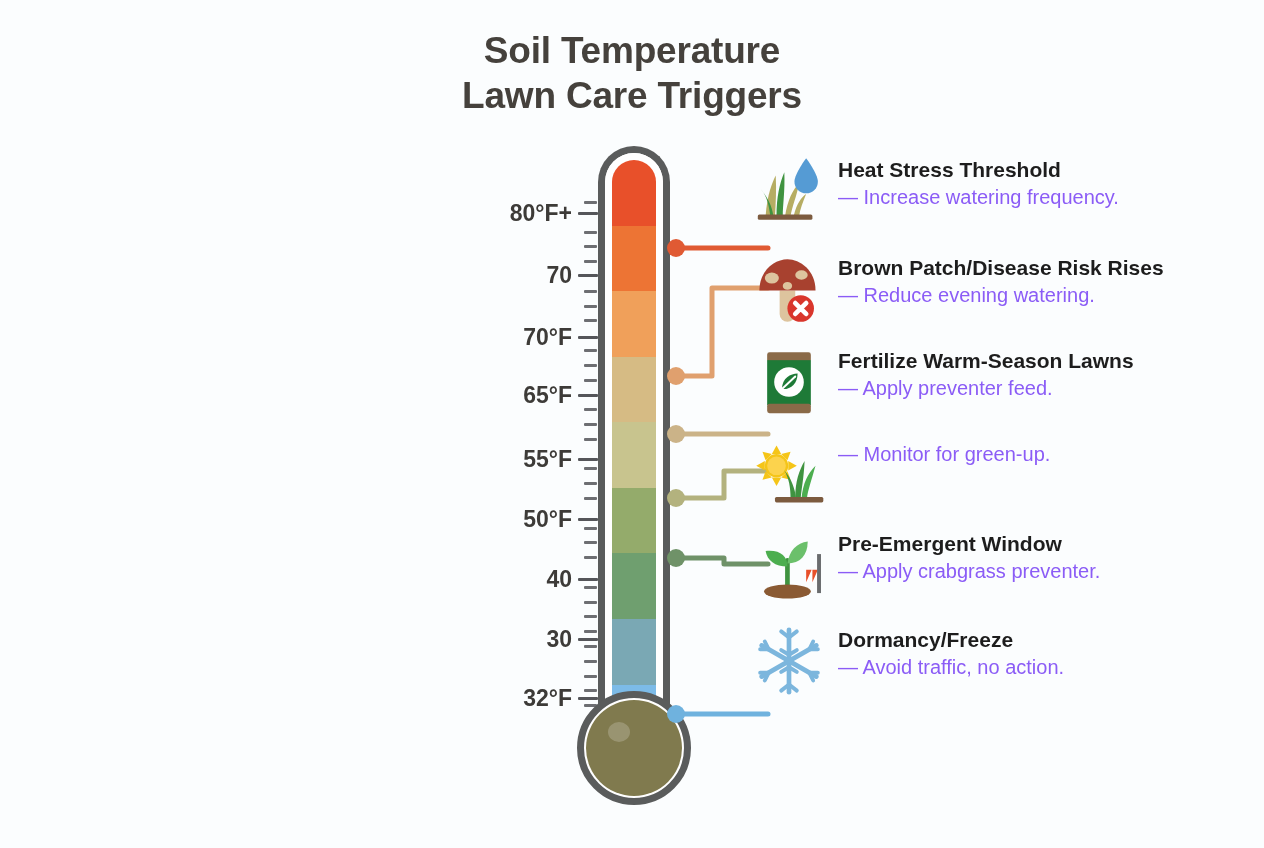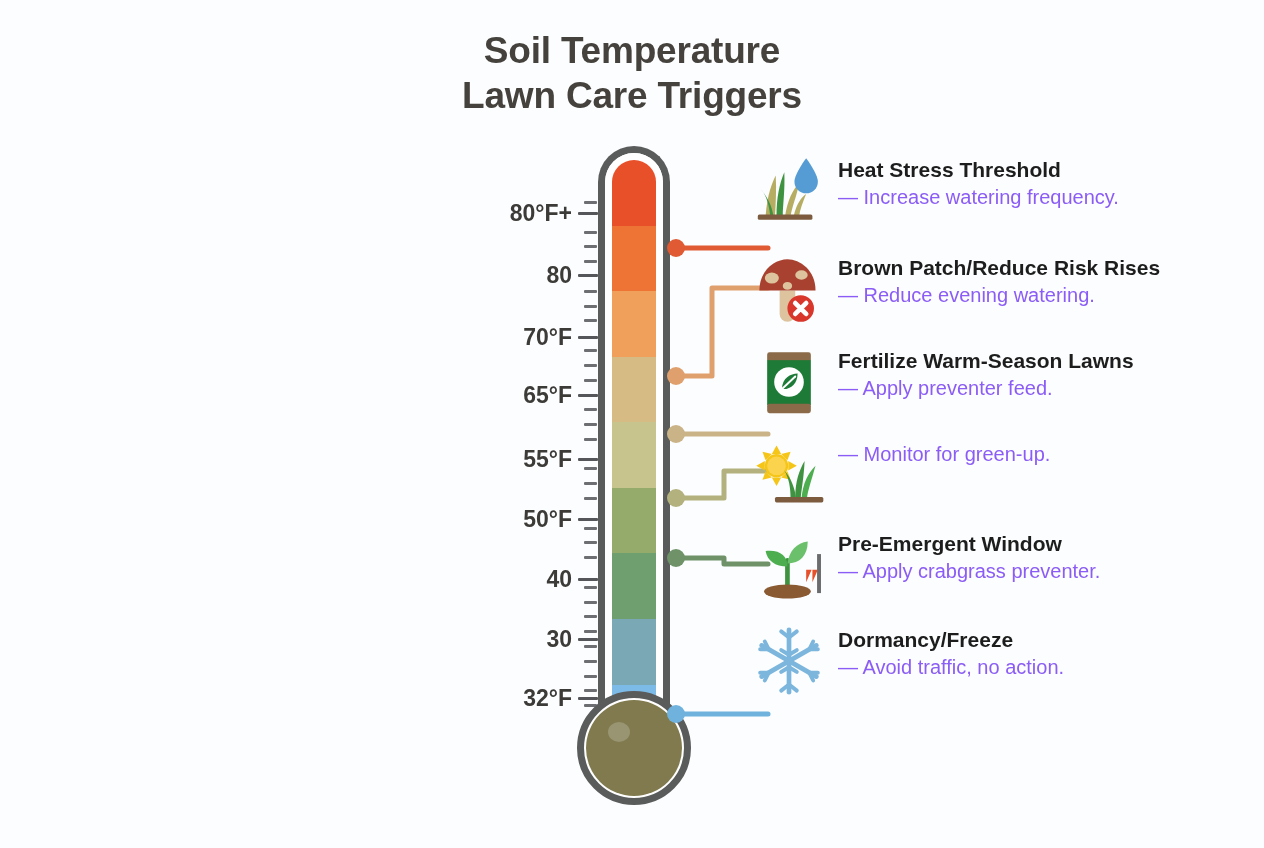--- a/index.html
+++ b/index.html
@@ -226,21 +226,21 @@
       <div class="tick minor" style="top: 469.4px;"></div>
       <div class="tick minor" style="top: 484.2px;"></div>
       <div class="tick minor" style="top: 499px;"></div>
       <div class="tick minor" style="top: 513.8px;"></div>
       <div class="tick minor" style="top: 528.6px;"></div>
       <div class="tick minor" style="top: 543.4px;"></div>
       <div class="tick minor" style="top: 558.2px;"></div>
       <div class="tick major" style="top: 66px;"></div>
       <div class="scale-label" style="top: 67px;">80°F+</div>
       <div class="tick major" style="top: 128px;"></div>
-      <div class="scale-label" style="top: 129px;">80</div>
+      <div class="scale-label" style="top: 129px;">70</div>
       <div class="tick major" style="top: 190px;"></div>
       <div class="scale-label" style="top: 191px;">70°F</div>
       <div class="tick major" style="top: 248px;"></div>
       <div class="scale-label" style="top: 249px;">65°F</div>
       <div class="tick major" style="top: 312px;"></div>
       <div class="scale-label" style="top: 313px;">55°F</div>
       <div class="tick major" style="top: 372px;"></div>
       <div class="scale-label" style="top: 373px;">50°F</div>
       <div class="tick major" style="top: 432px;"></div>
       <div class="scale-label" style="top: 433px;">40</div>
@@ -298,21 +298,21 @@
         <div class="callout-icon" style="left: 82px; top: 2px;"><svg xmlns="http://www.w3.org/2000/svg" viewBox="0 0 100 100" width="78" height="78">
         <path d="M38 52 L38 82 a10 10 0 0 0 20 0 L58 52 Z" fill="#ddc49e"></path>
         <path d="M12 52 C12 26 32 12 48 12 C64 12 84 26 84 52 Z" fill="#a8412f"></path>
         <ellipse cx="28" cy="36" rx="9" ry="7" fill="#ddc49e"></ellipse>
         <ellipse cx="66" cy="32" rx="8" ry="6" fill="#ddc49e"></ellipse>
         <ellipse cx="48" cy="46" rx="6" ry="5" fill="#ddc49e"></ellipse>
         <circle cx="65" cy="75" r="17" fill="#d9362c"></circle>
         <path d="M58 68 L72 82 M72 68 L58 82" stroke="#fff" stroke-width="6" stroke-linecap="round"></path>
       </svg></div>
         <div class="callout-text" style="top: 8px;">
-          <div class="callout-title">Brown Patch/Reduce Risk Rises</div>
+          <div class="callout-title">Brown Patch/Disease Risk Rises</div>
           <div class="callout-sub">— Reduce evening watering.</div>
         </div>
       </div>
       <div class="callout" style="top: 341px;">
         <div class="connector"><svg xmlns="http://www.w3.org/2000/svg" width="110" height="260" viewBox="0 0 110 260" style="overflow:visible">
       <path d="M8 93 L100 93" stroke="#cbb388" stroke-width="5" fill="none" stroke-linecap="round" stroke-linejoin="round"></path>
       <circle cx="8" cy="93" r="9" fill="#cbb388"></circle>
     </svg></div>
         <div class="callout-icon" style="left: 82px; top: 2px;"><svg xmlns="http://www.w3.org/2000/svg" viewBox="0 0 100 100" width="78" height="78">
         <rect x="22" y="12" width="56" height="12" rx="3" fill="#8a6a48"></rect>

